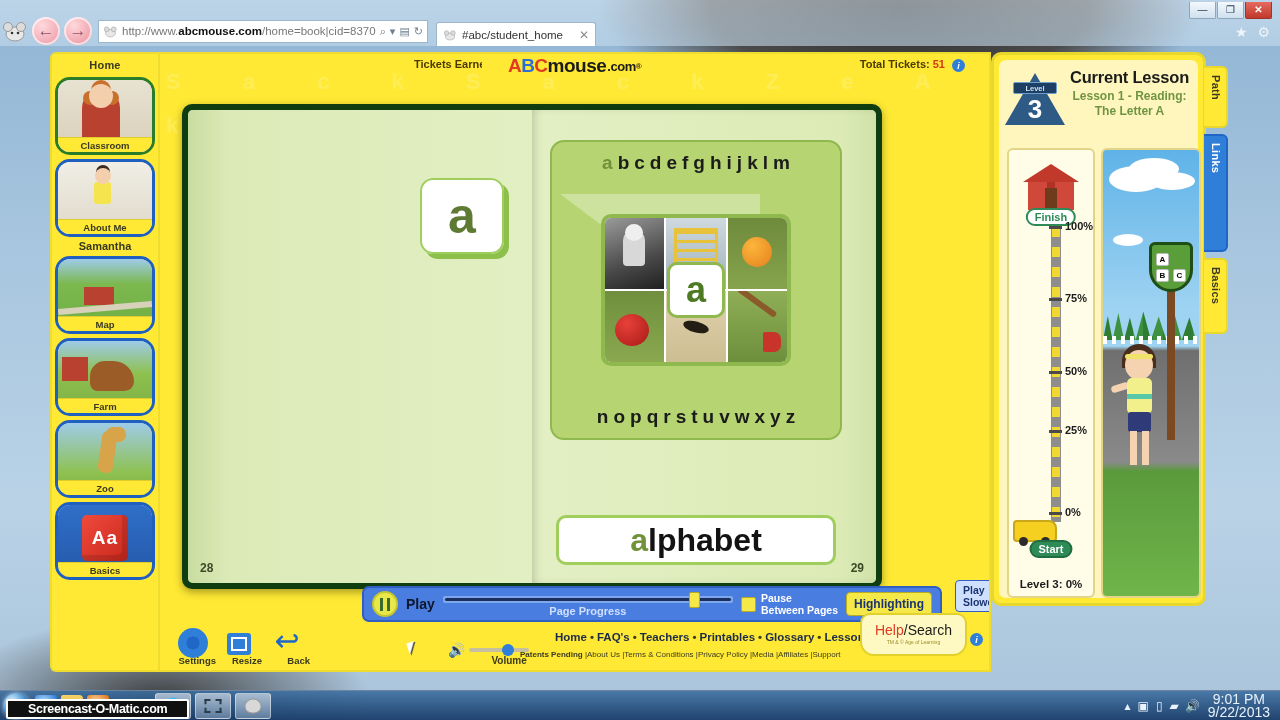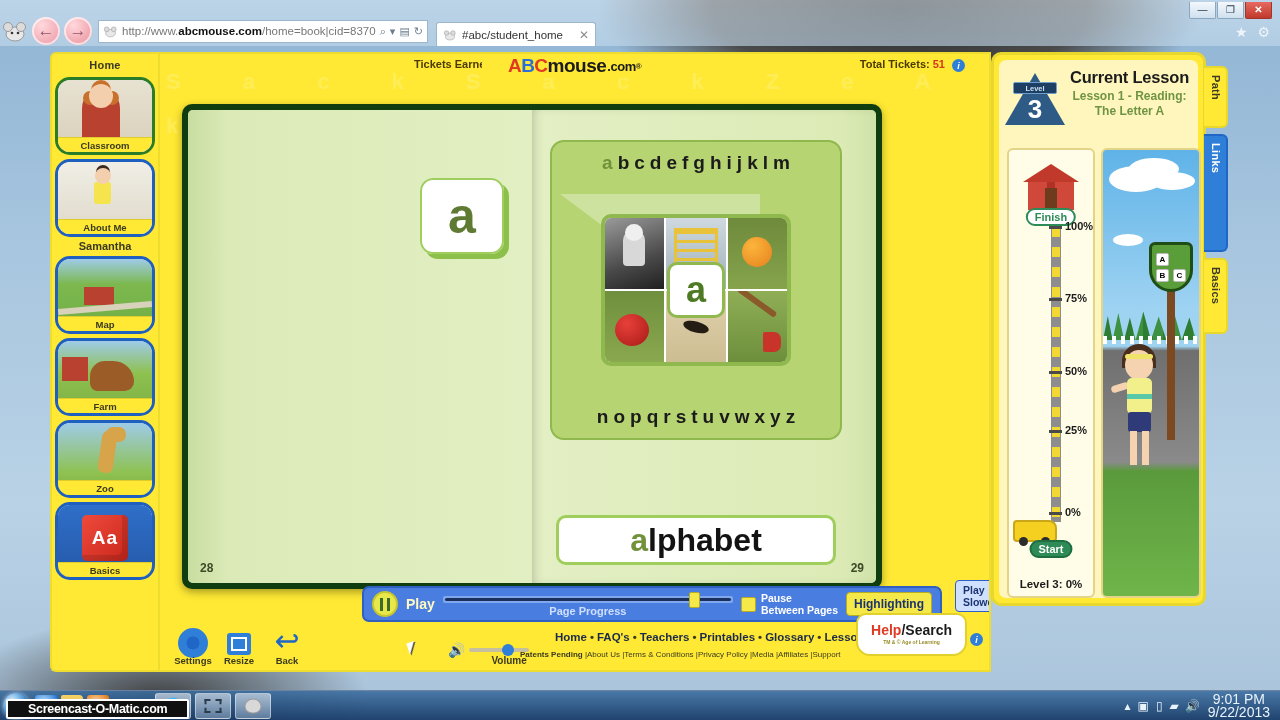--- a/index.html
+++ b/index.html
@@ -217,60 +217,60 @@
   
   .ctrlbar{
     position:absolute; left:202px; bottom:48px; width:580px; height:36px;
     background:#4a7de0; border:2px solid #2f5fc0; border-radius:7px;
     display:flex; align-items:center; padding:0 8px; gap:8px;
   }
   .playbtn{ width:26px;height:26px;border-radius:50%;background:#e9e84a;border:2px solid #c7c62e;
      display:flex;align-items:center;justify-content:center;}
   .playbtn .bars{width:10px;height:13px;background:
      linear-gradient(90deg,#3a6b2a 0 3px, transparent 3px 7px, #3a6b2a 7px 10px);}
-  .play-label{ color:#fef9c3;font-weight:bold;font-size:14px;}
+  .play-label{ color:#0f172a;font-weight:bold;font-size:14px;}
   .progress-wrap{ flex:1; position:relative; height:30px;}
   .progress-track{ position:absolute;left:0;right:0;top:7px;height:7px;background:#7fa7ec;border-radius:2px;}
   .progress-line{ position:absolute;left:2px;right:2px;top:9px;height:3px;background:#1b2f5f;border-radius:2px;}
   .progress-handle{ position:absolute;top:3px;width:11px;height:16px;background:#f5e94a;border:1px solid #b6ab22;border-radius:2px;}
   .progress-label{ position:absolute;left:0;right:0;top:16px;text-align:center;font-size:11px;color:#cfe0ff;font-weight:bold;}
   .chkwrap{ display:flex;align-items:center;gap:5px;}
   .chkbox{ width:15px;height:15px;background:#f5e94a;border:1px solid #b6ab22;border-radius:2px;}
   .chklabel{ font-size:10.5px;color:#fff;font-weight:bold;line-height:12px;}
   .hl-btn{ background:#f5e94a;border:1px solid #b6ab22;border-radius:4px;padding:4px 7px;
      font-size:12px;font-weight:bold;color:#1b3370;}
   .slower-btn{
     position:absolute; left:795px; bottom:58px; background:#cfe0ff; border:1px solid #2f5fc0;
     border-radius:4px; padding:3px 7px; font-size:10.5px;font-weight:bold;color:#1b3370;
   }
 
   
   .footer{
     position:absolute; left:0; bottom:0; width:100%; height:48px;
   }
   .fbtn{ position:absolute; bottom:4px; text-align:center; width:46px;}
-  .fbtn .lbl{ font-size:9.5px;font-weight:bold;color:#3a3a20;}
+  .fbtn .lbl{ font-size:9.5px;font-weight:bold;color:#3a3a20;text-align:right;}
   .gear{ width:24px;height:24px;border-radius:50%;margin:0 auto;
     background:radial-gradient(circle,#1f66c6 38%, transparent 39%), #2f7ed8;
     box-shadow:0 0 0 3px #2f7ed8;}
   .resize-ic{ width:24px;height:22px;margin:0 auto;background:#2f7ed8;border-radius:3px;position:relative;}
   .resize-ic:after{content:"";position:absolute;left:4px;top:4px;width:12px;height:10px;border:2px solid #fff;}
   .back-ic{ width:30px;height:26px;margin:0 auto;color:#1f66c6;font-size:30px;line-height:24px;}
   .volwrap{ position:absolute; left:288px; bottom:12px; display:flex;align-items:center;gap:4px;}
   .spk{ font-size:14px;color:#1f66c6;}
   .voltrack{ width:60px;height:4px;background:#c7c0a0;border-radius:2px;position:relative;}
   .volknob{ position:absolute;left:32px;top:-4px;width:12px;height:12px;border-radius:50%;background:#2f7ed8;}
   .vollabel{ position:absolute;left:22px;top:7px;font-size:10px;font-weight:bold;color:#3a3a20;}
   .flinks{ position:absolute; left:395px; bottom:27px; font-size:11.5px;color:#1b2a4a; font-weight:bold;white-space:nowrap;}
   .flinks span{ margin:0 3px; color:#3a3a20;}
   .flegal{ position:absolute; left:360px; bottom:11px; font-size:8px;color:#3a3a20;white-space:nowrap;}
   .flegal b{color:#3a3a20;}
   .helpbtn{
-    position:absolute; right:22px; bottom:14px; background:#ffffff;border:2px solid #e2d12c;
-    border-radius:10px 10px 14px 14px; padding:7px 13px 9px; font-size:14px;font-weight:bold;color:#1b1b1b;
+    position:absolute; right:22px; bottom:14px; background:#fef9c3;border:2px solid #e2d12c;
+    border-radius:10px 10px 14px 14px; padding:7px 13px 9px; font-size:14px;font-weight:normal;color:#1b1b1b;
     text-align:center;
   }
   .helpbtn .red{color:#e03a23;}
   .helpbtn .tm{display:block;font-size:5px;color:#9a8d2a;margin-top:1px;}
   .help-info{position:absolute;right:6px;bottom:22px;}
 
   
   .rightwrap{ width:237px; position:relative; }
   .rpanel{
     position:absolute; left:0; top:0; width:215px; height:554px;

